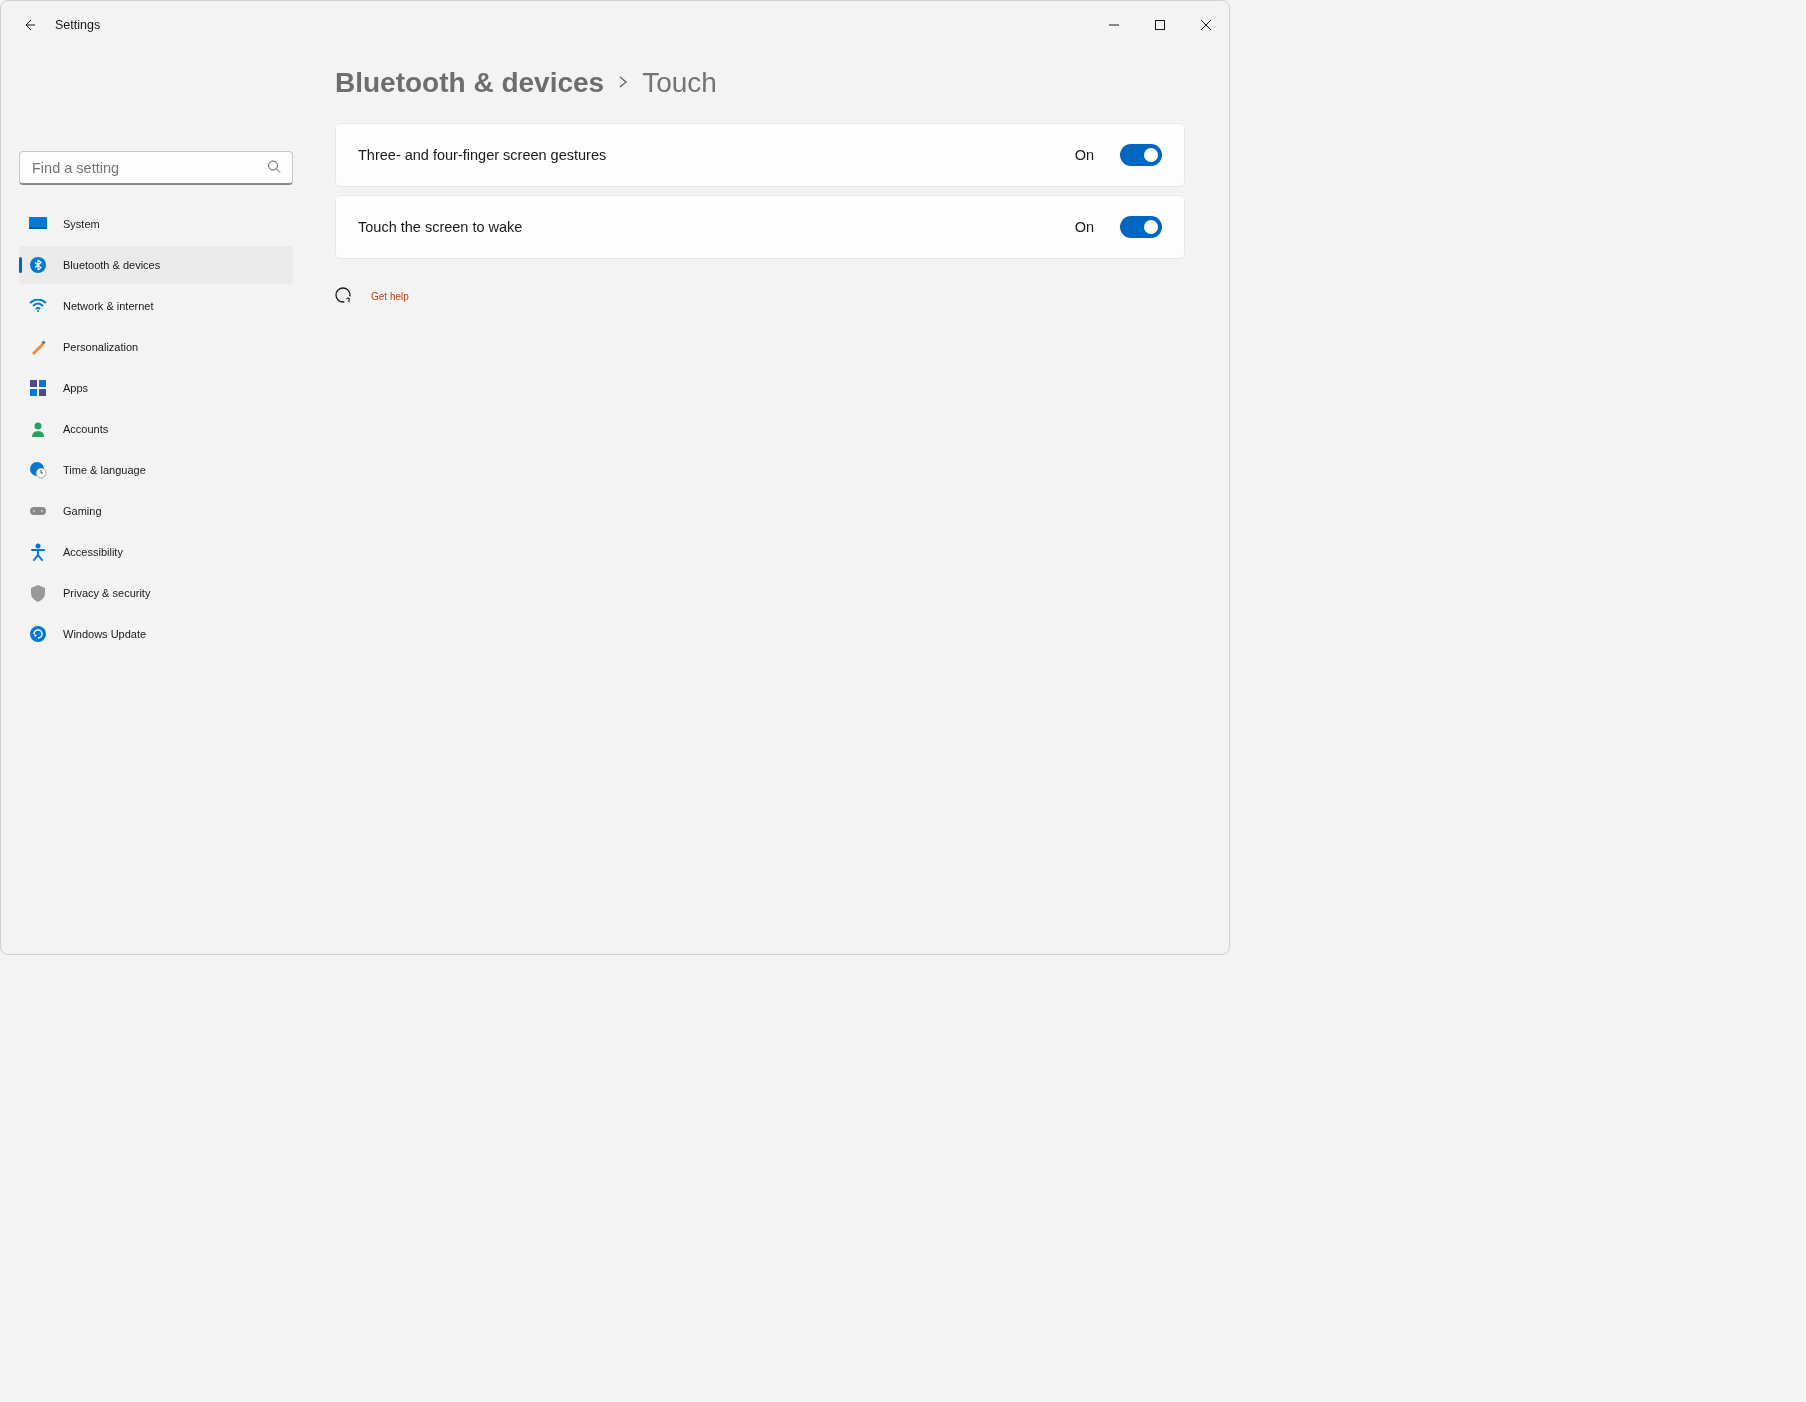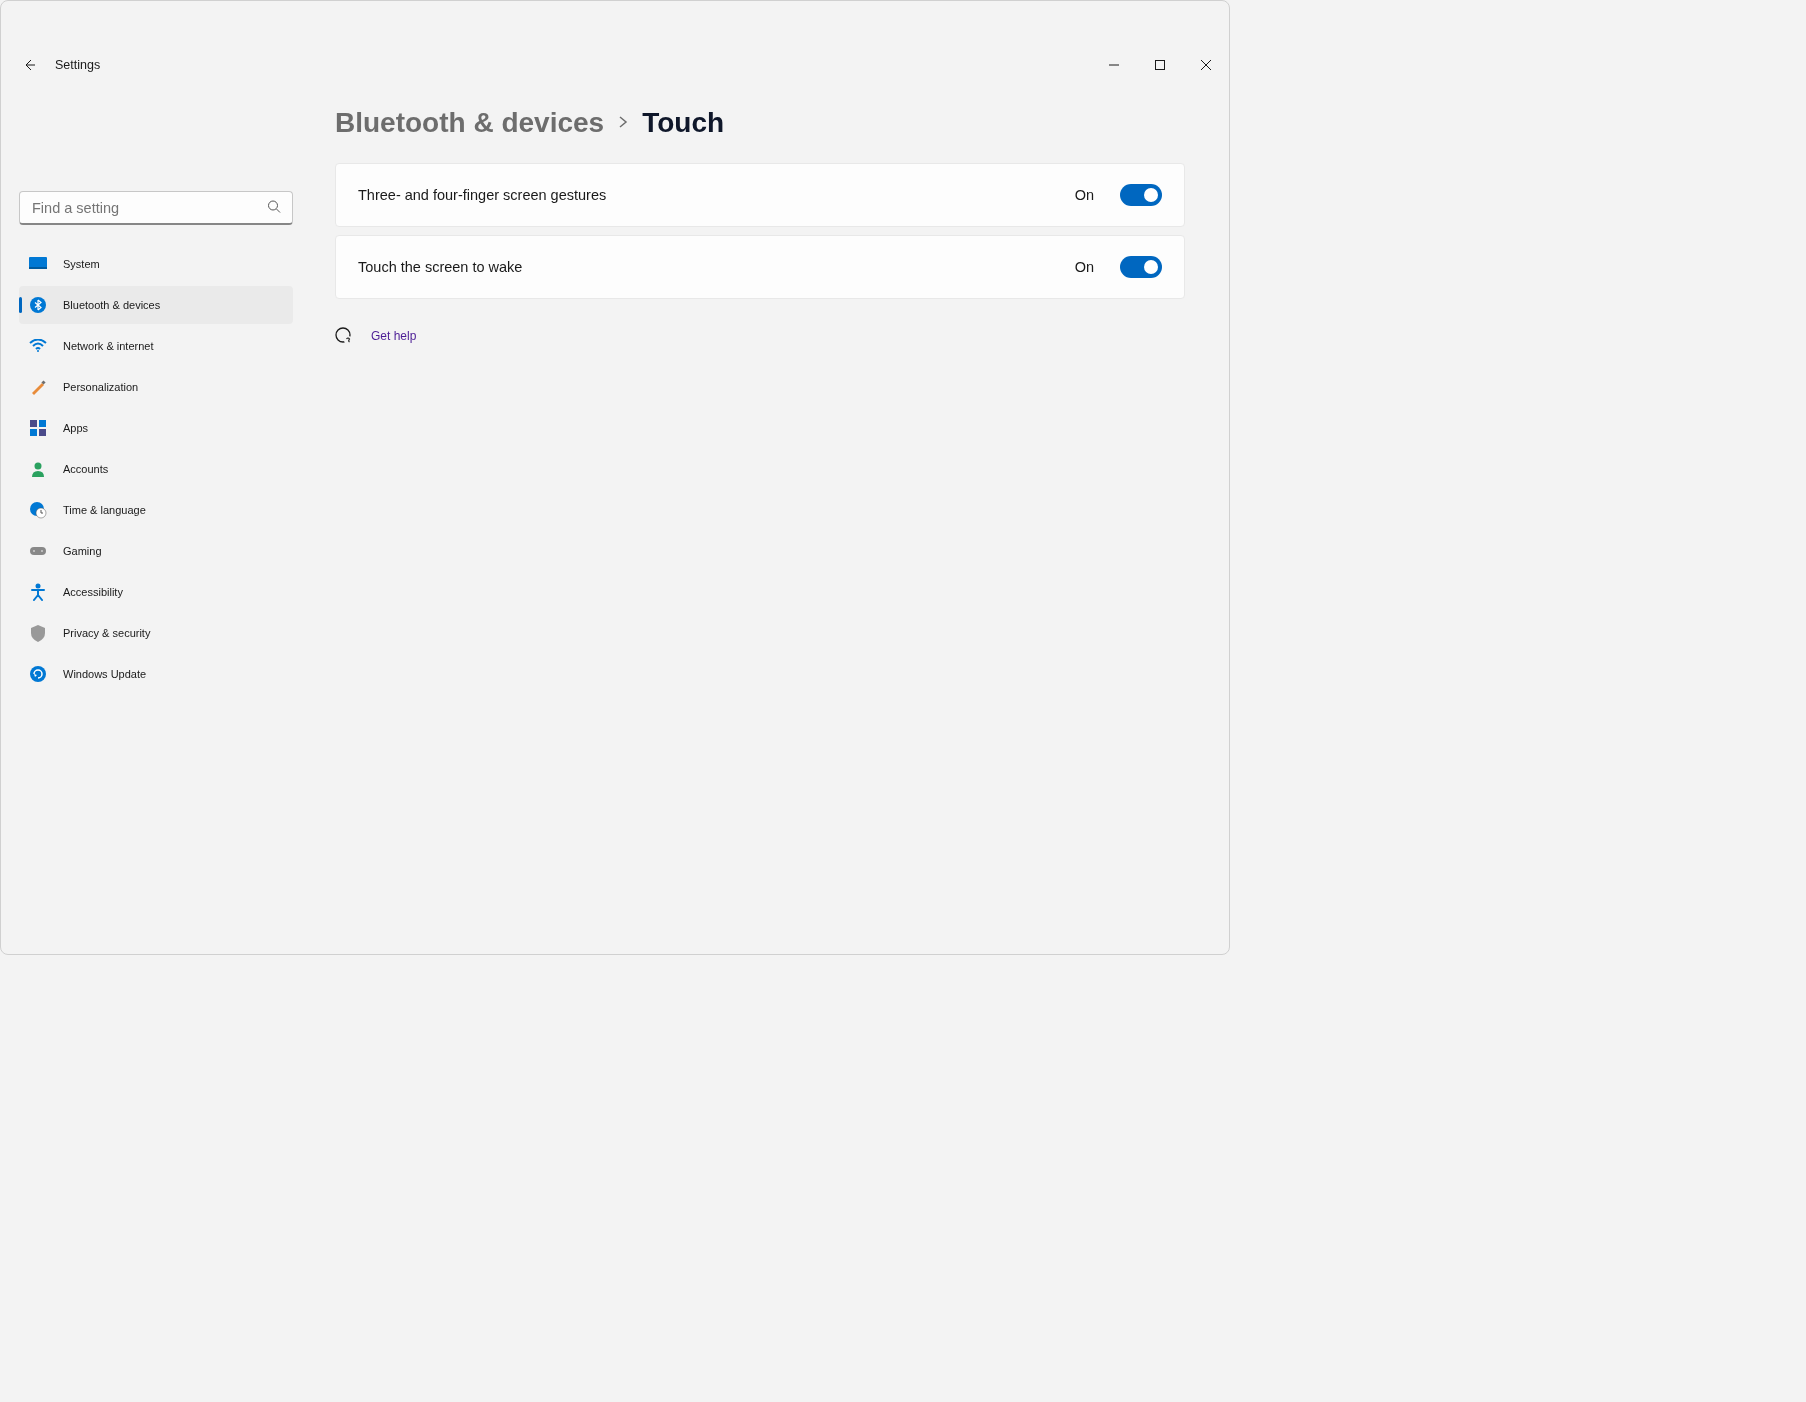--- a/index.html
+++ b/index.html
@@ -19,21 +19,20 @@
     border: 1px solid #d0d0d0;
     border-radius: 8px;
     display: flex;
     flex-direction: column;
   }
   .titlebar {
     height: 48px;
     display: flex;
     align-items: center;
     padding-left: 8px;
-    margin-top: 40px;
   }
   .back-btn {
     width: 40px;
     height: 40px;
     display: flex;
     align-items: center;
     justify-content: center;
     border-radius: 4px;
     cursor: pointer;
   }
@@ -140,22 +139,22 @@
     font-weight: 600;
     color: #6d6d6d;
     cursor: pointer;
   }
   .breadcrumb-sep {
     color: #6d6d6d;
     font-size: 18px;
   }
   .breadcrumb-current {
     font-size: 28px;
-    font-weight: 700;
-    color: #0f172a;
+    font-weight: 400;
+    color: #737373;
   }
   .setting-card {
     background: #fdfdfd;
     border: 1px solid #e8e8e8;
     border-radius: 4px;
     padding: 20px 22px;
     display: flex;
     align-items: center;
     justify-content: space-between;
     margin-bottom: 8px;
@@ -193,22 +192,22 @@
     margin-top: 28px;
   }
   .help-link {
     display: flex;
     align-items: center;
     gap: 18px;
     margin-bottom: 14px;
     cursor: pointer;
   }
   .help-link-text {
-    color: #4c1d95;
-    font-size: 12px;
+    color: #c2410c;
+    font-size: 10px;
   }
   .help-icon {
     width: 18px;
     height: 18px;
     display:flex;
     align-items:center;
     justify-content:center;
   }
 </style>
 </head>

